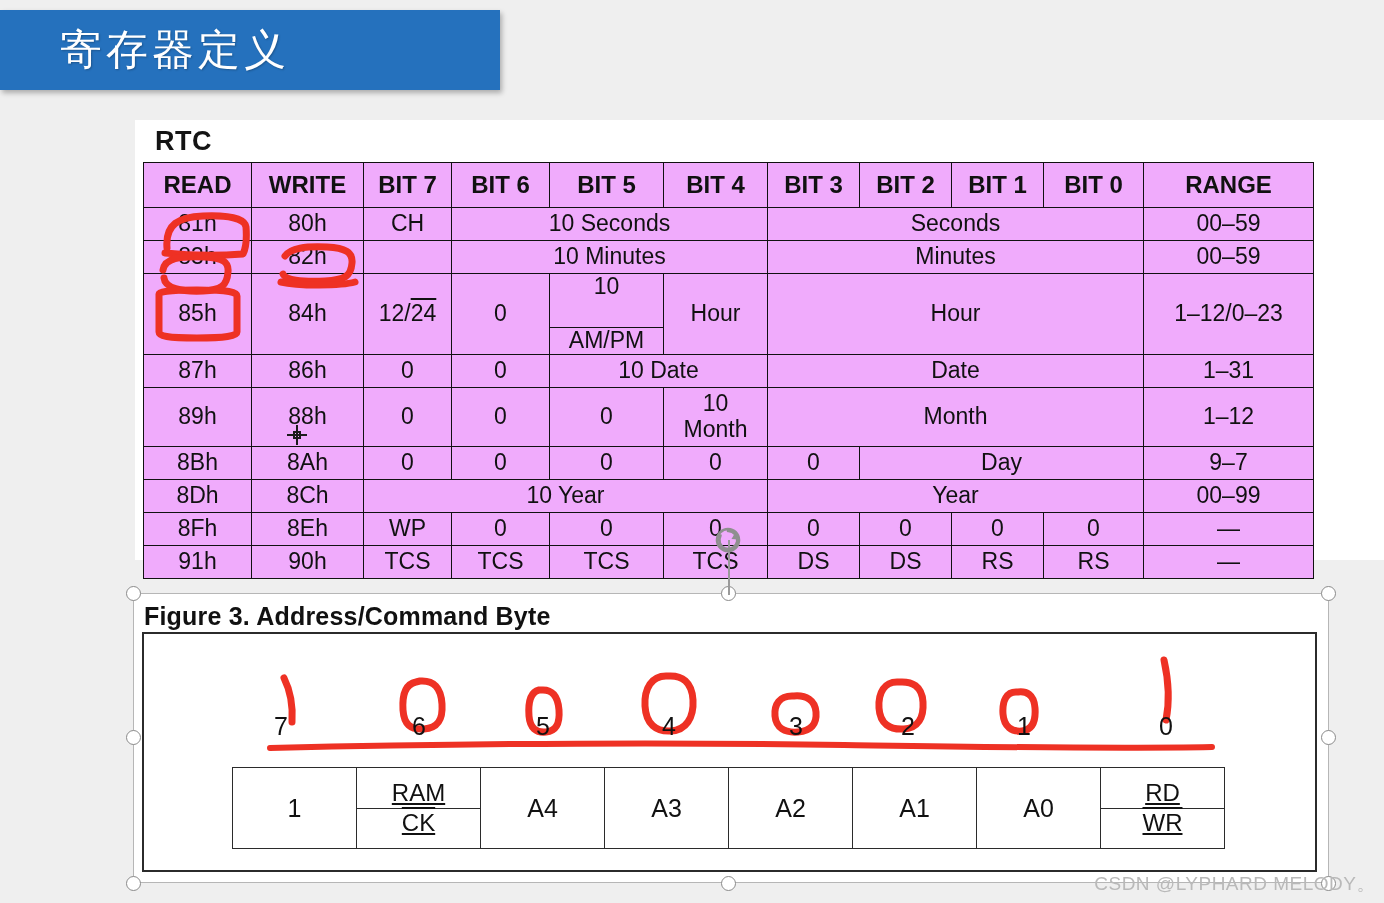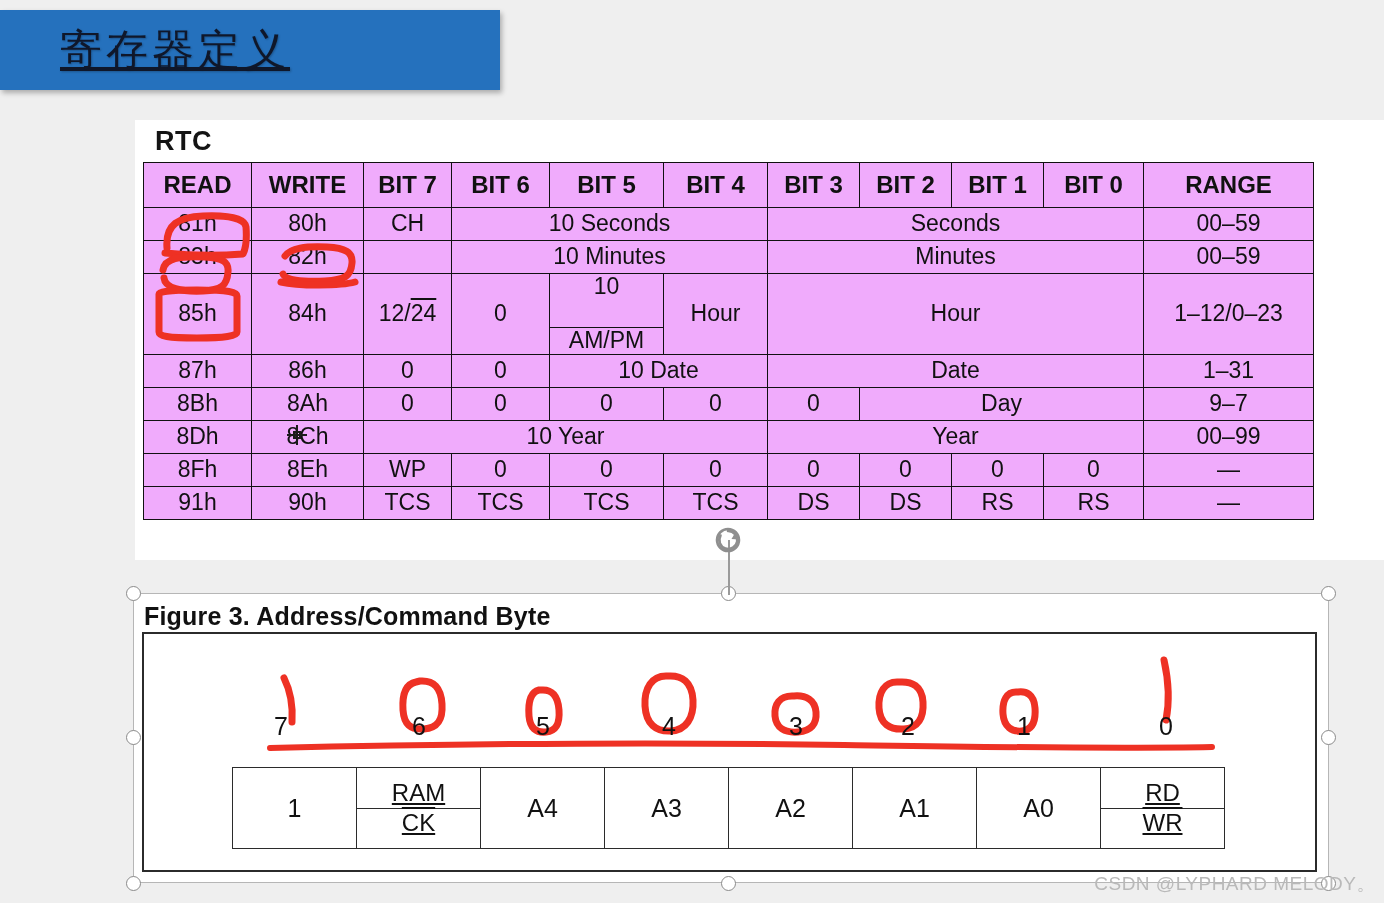--- a/index.html
+++ b/index.html
@@ -13,28 +13,27 @@
 
   
   #title-banner {
     position: absolute; left: 0px; top: 10px;
     width: 500px; height: 80px;
     background: #2571bd;
     box-shadow: 2px 3px 5px rgba(0,0,0,0.28);
     display: flex; align-items: center;
   }
   #title-text {
-    color: #0f172a;
+    color: #ffffff;
     font-size: 42px;
     font-weight: 400;
     letter-spacing: 4px;
     margin-left: 60px;
     text-shadow: 1px 1px 2px rgba(0,0,0,0.25);
     font-family: "DejaVu Sans", sans-serif;
-    text-decoration: underline;
   }
 
   
   #rtc-panel {
     position: absolute; left: 135px; top: 120px;
     width: 1302px; height: 440px;
     background: #ffffff;
   }
   #rtc-caption {
     position: absolute; left: 20px; top: 6px;
@@ -230,20 +229,33 @@
           <tr>
             <td>87h</td>
             <td>86h</td>
             <td>0</td>
             <td>0</td>
             <td colspan="2">10 Date</td>
             <td colspan="4">Date</td>
             <td>1–31</td>
           </tr>
 
+          <tr class="tall">
+            <td>89h</td>
+            <td>88h</td>
+            <td>0</td>
+            <td>0</td>
+            <td>0</td>
+            <td class="two-line">
+              <div>10</div>
+              <div>Month</div>
+            </td>
+            <td colspan="4">Month</td>
+            <td>1–12</td>
+          </tr>
 
           <tr>
             <td>8Bh</td>
             <td>8Ah</td>
             <td>0</td>
             <td>0</td>
             <td>0</td>
             <td>0</td>
             <td>0</td>
             <td colspan="3">Day</td>

